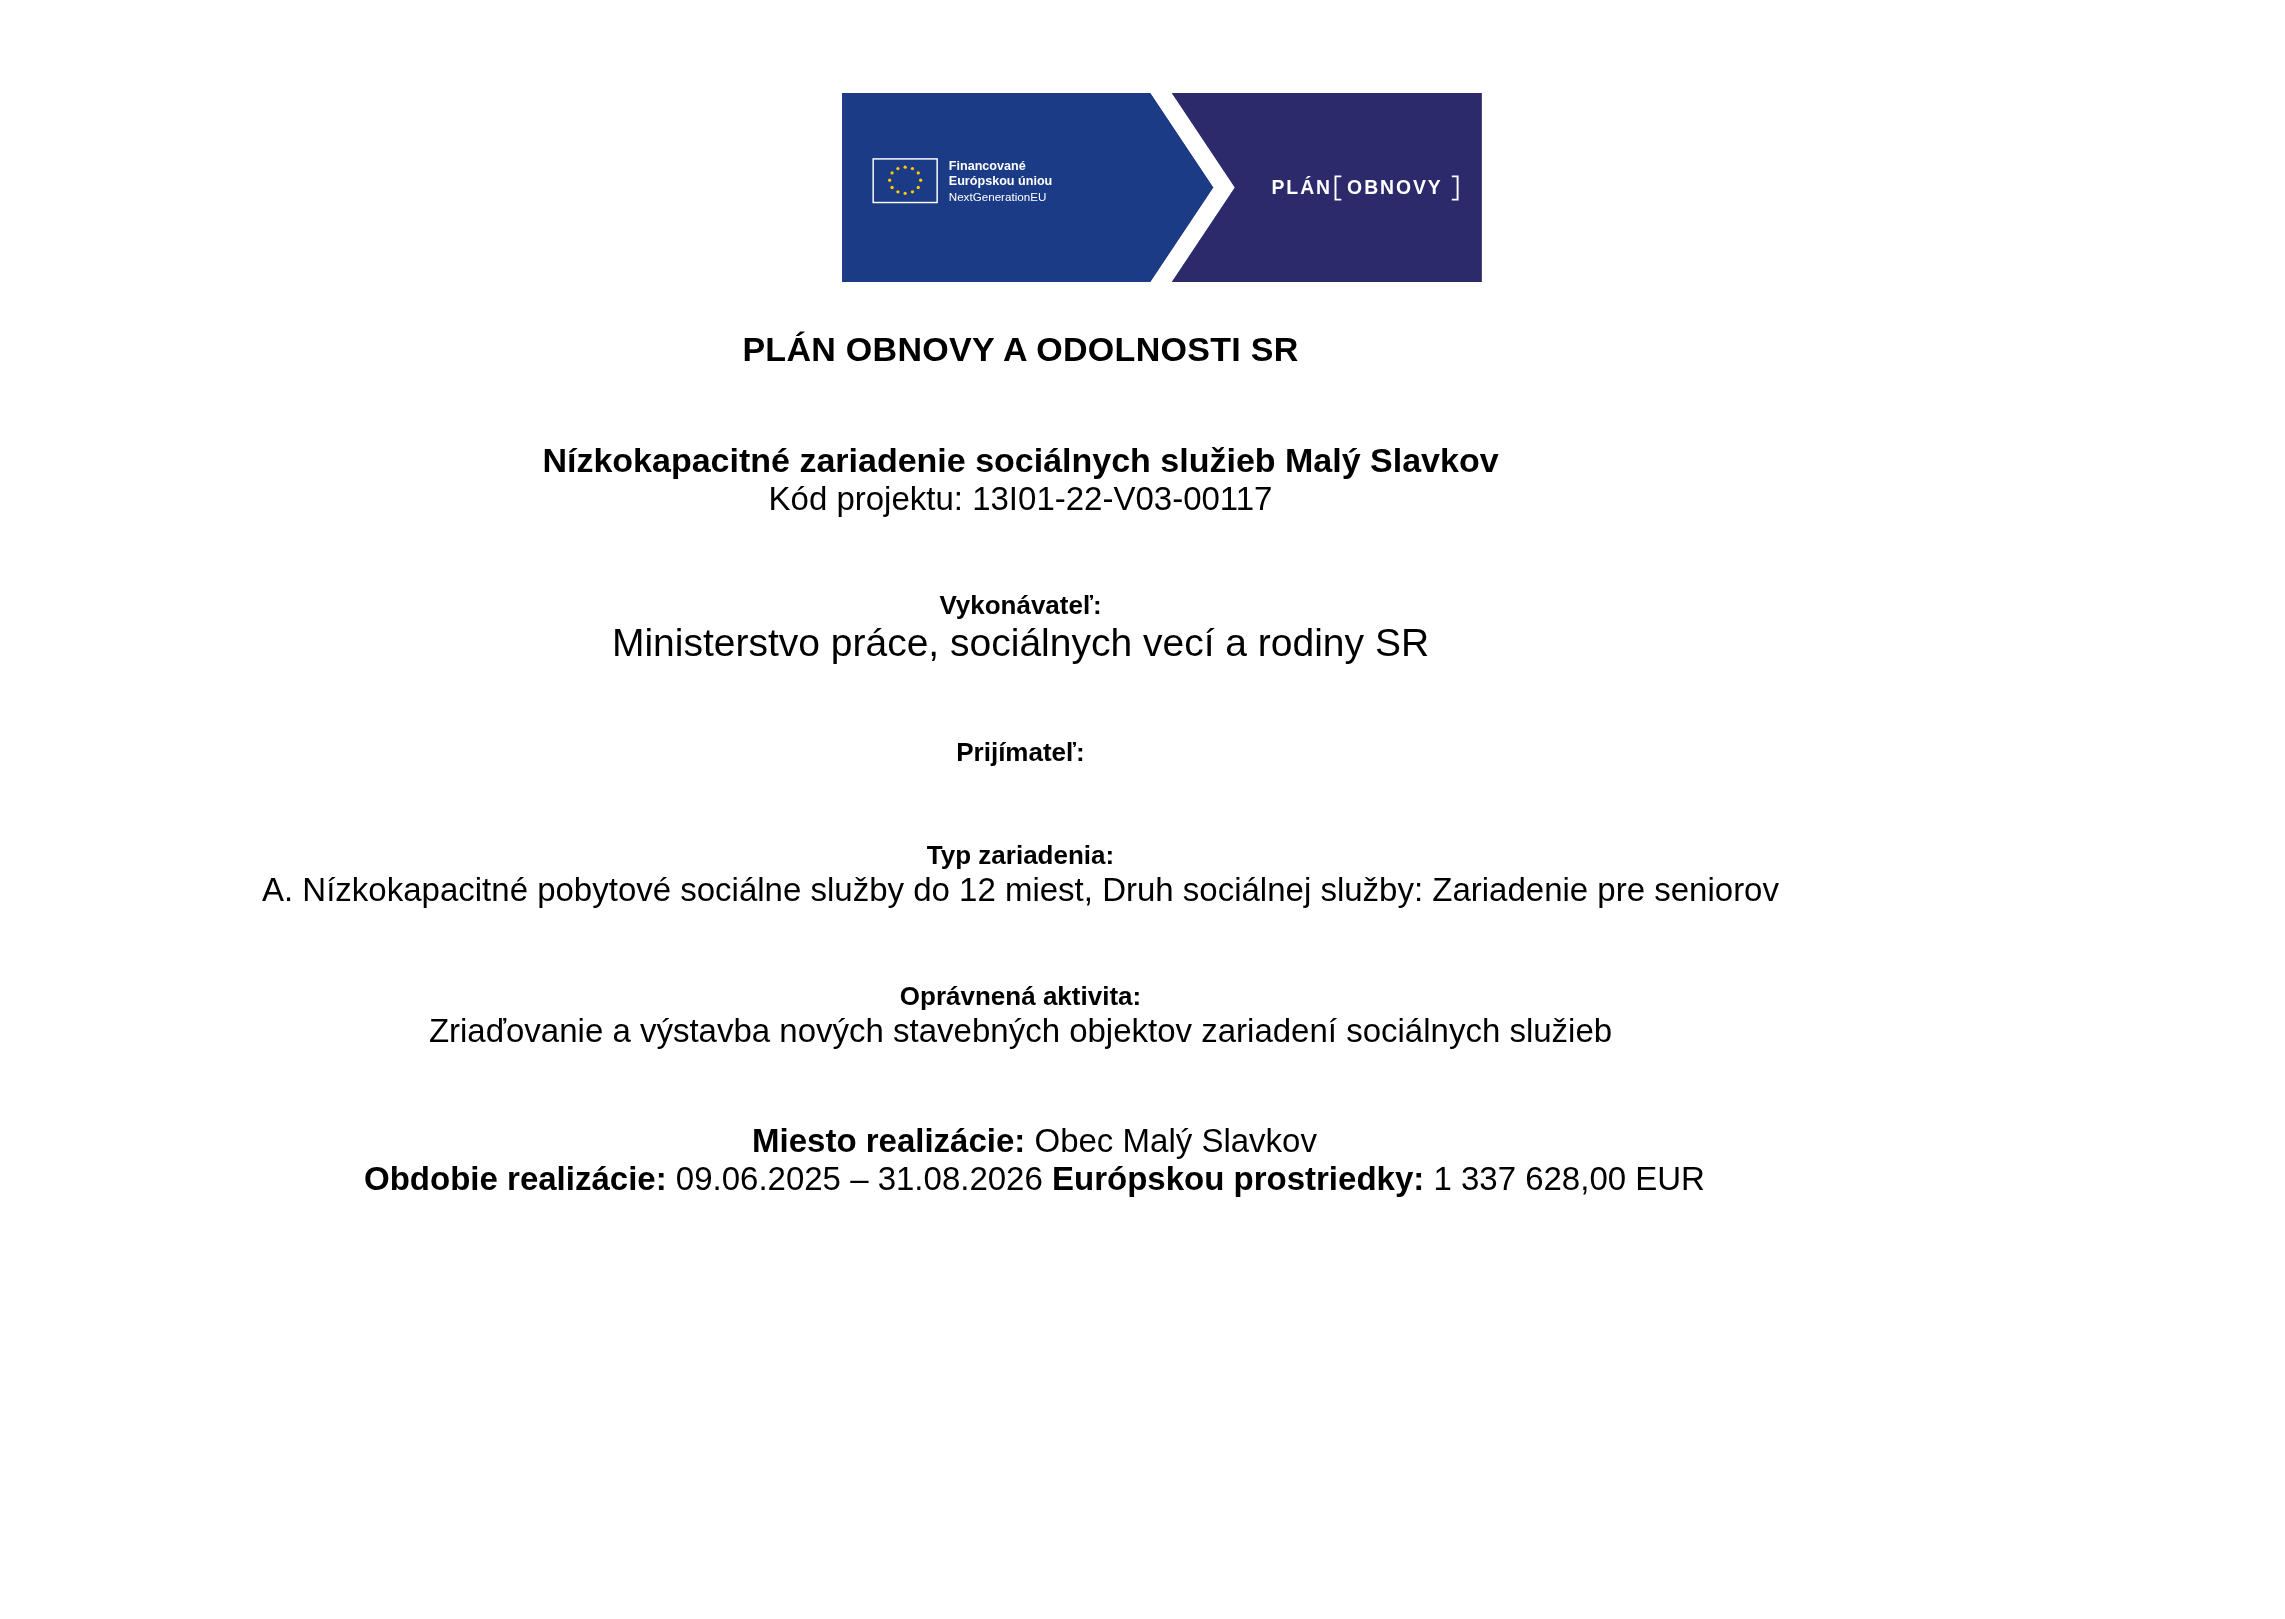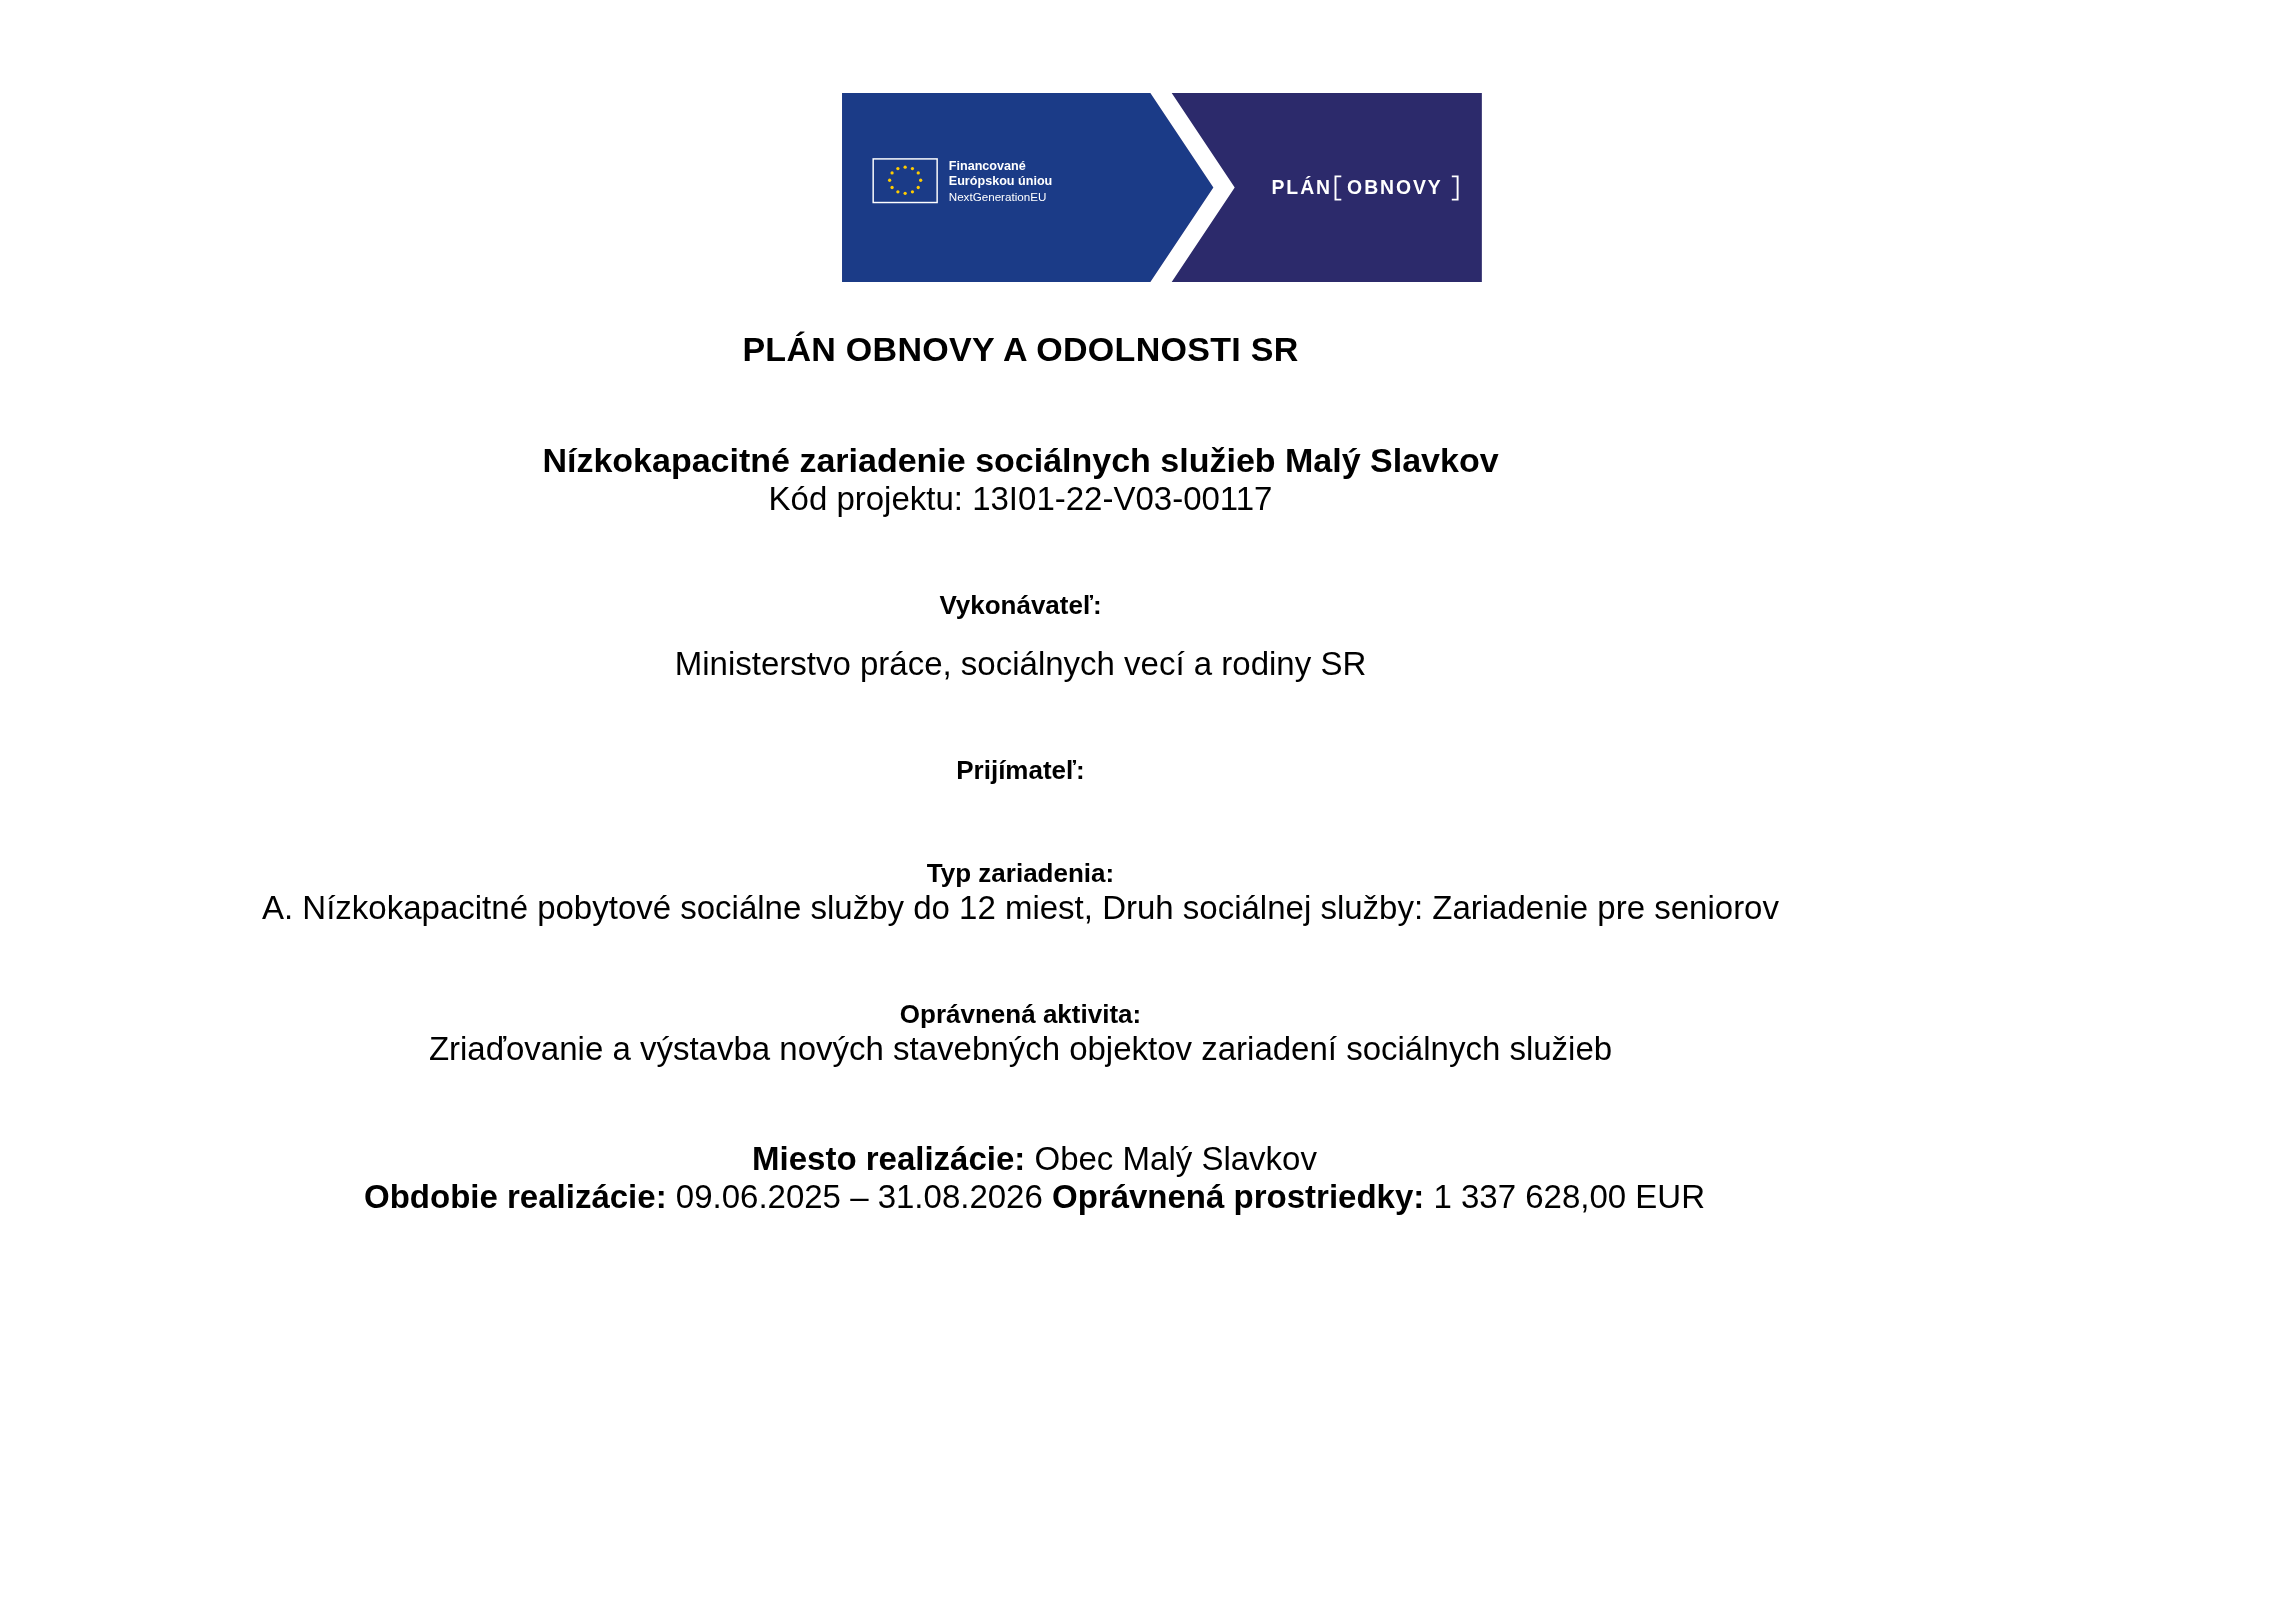--- a/index.html
+++ b/index.html
@@ -58,23 +58,22 @@
   .project-code {
     font-size: 33px;
     font-weight: normal;
   }
 
   .section-head {
     font-size: 26px;
     font-weight: bold;
   }
   .section-body {
-    font-size: 33px;
+    font-size: 39px;
     font-weight: normal;
-    margin-top: 24px;
   }
   .wide-body {
     font-size: 33px;
     font-weight: normal;
   }
   .footer-line {
     font-size: 33px;
     margin-left: 28px;
   }
 </style>
@@ -150,19 +149,19 @@
 
     <div class="spacer-lg"></div>
 
     <div class="footer-line">
       <span class="bold">Miesto realizácie:</span>
       <span>Obec Malý Slavkov</span>
     </div>
     <div class="footer-line">
       <span class="bold">Obdobie realizácie:</span>
       <span>09.06.2025 – 31.08.2026</span>
-      <span class="bold">Oprávnená prostriedky:</span>
+      <span class="bold">Európskou prostriedky:</span>
       <span>1 337 628,00 EUR</span>
     </div>
 
   </div>
 </div>
 
 
 </body></html>

